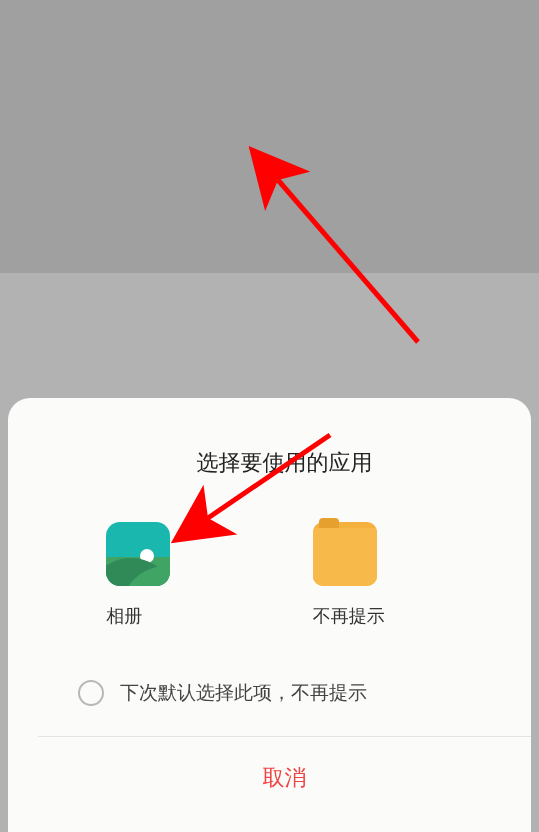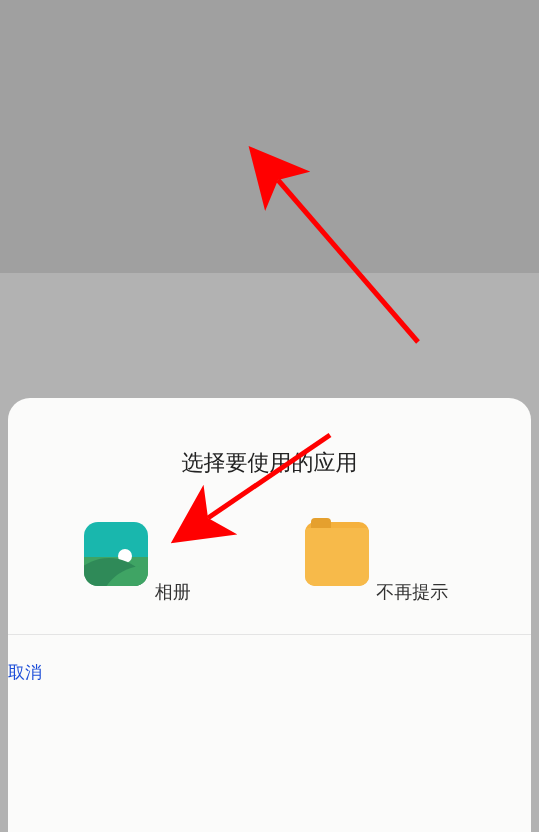--- a/index.html
+++ b/index.html
@@ -34,40 +34,40 @@
     .sheet {
       position: absolute;
       left: 8px;
       right: 8px;
       top: 398px;
       bottom: 0;
       background: #fbfbfa;
       border-radius: 22px 22px 0 0;
       display: flex;
       flex-direction: column;
+      padding-left: 30px;
     }
     .sheet-title {
       text-align: center;
       font-size: 22px;
       color: #222;
       padding-top: 50px;
       padding-bottom: 44px;
       font-weight: 400;
     }
     .apps-row {
       display: flex;
       justify-content: space-around;
       padding: 0 40px 30px 40px;
     }
     .app-item {
       display: flex;
-      flex-direction: row;
-      align-items: flex-end;
+      flex-direction: column;
+      align-items: flex-start;
       width: 150px;
-      gap: 7px;
     }
     .app-icon-wrap {
       width: 64px;
       height: 64px;
       border-radius: 14px;
       display: flex;
       align-items: center;
       justify-content: center;
       margin-bottom: 18px;
     }
@@ -147,23 +147,24 @@
     .default-text {
       font-size: 19px;
       color: #444;
     }
     .separator {
       height: 1px;
       background: #e4e4e4;
       margin: 0;
     }
     .cancel-button {
+      text-align: center;
       padding: 26px 0 26px 0;
-      font-size: 17px;
-      color: #1d4ed8;
+      font-size: 22px;
+      color: #ef4444;
       background: #fbfbfa;
       cursor: pointer;
     }
     .arrow {
       position: absolute;
       pointer-events: none;
     }
   </style>
 </head>
 <body>
@@ -186,20 +187,24 @@
 
     <div class="app-item">
       <div class="app-icon-wrap file-icon-bg">
         <div class="file-tab"></div>
         <div class="file-front"></div>
       </div>
       <div class="app-label">不再提示</div>
     </div>
   </div>
 
+  <div class="default-row">
+    <div class="radio-circle"></div>
+    <div class="default-text">下次默认选择此项，不再提示</div>
+  </div>
 
   <div class="separator"></div>
 
   <div class="cancel-button">取消</div>
 </div>
 
 <svg class="arrow" style="left:0;top:0;" width="539" height="832">
   <defs>
     <marker id="ah1" markerWidth="12" markerHeight="12" refX="3" refY="6" orient="auto">
       <path d="M0,0 L12,6 L0,12 L3,6 Z" fill="#ff0000"></path>

